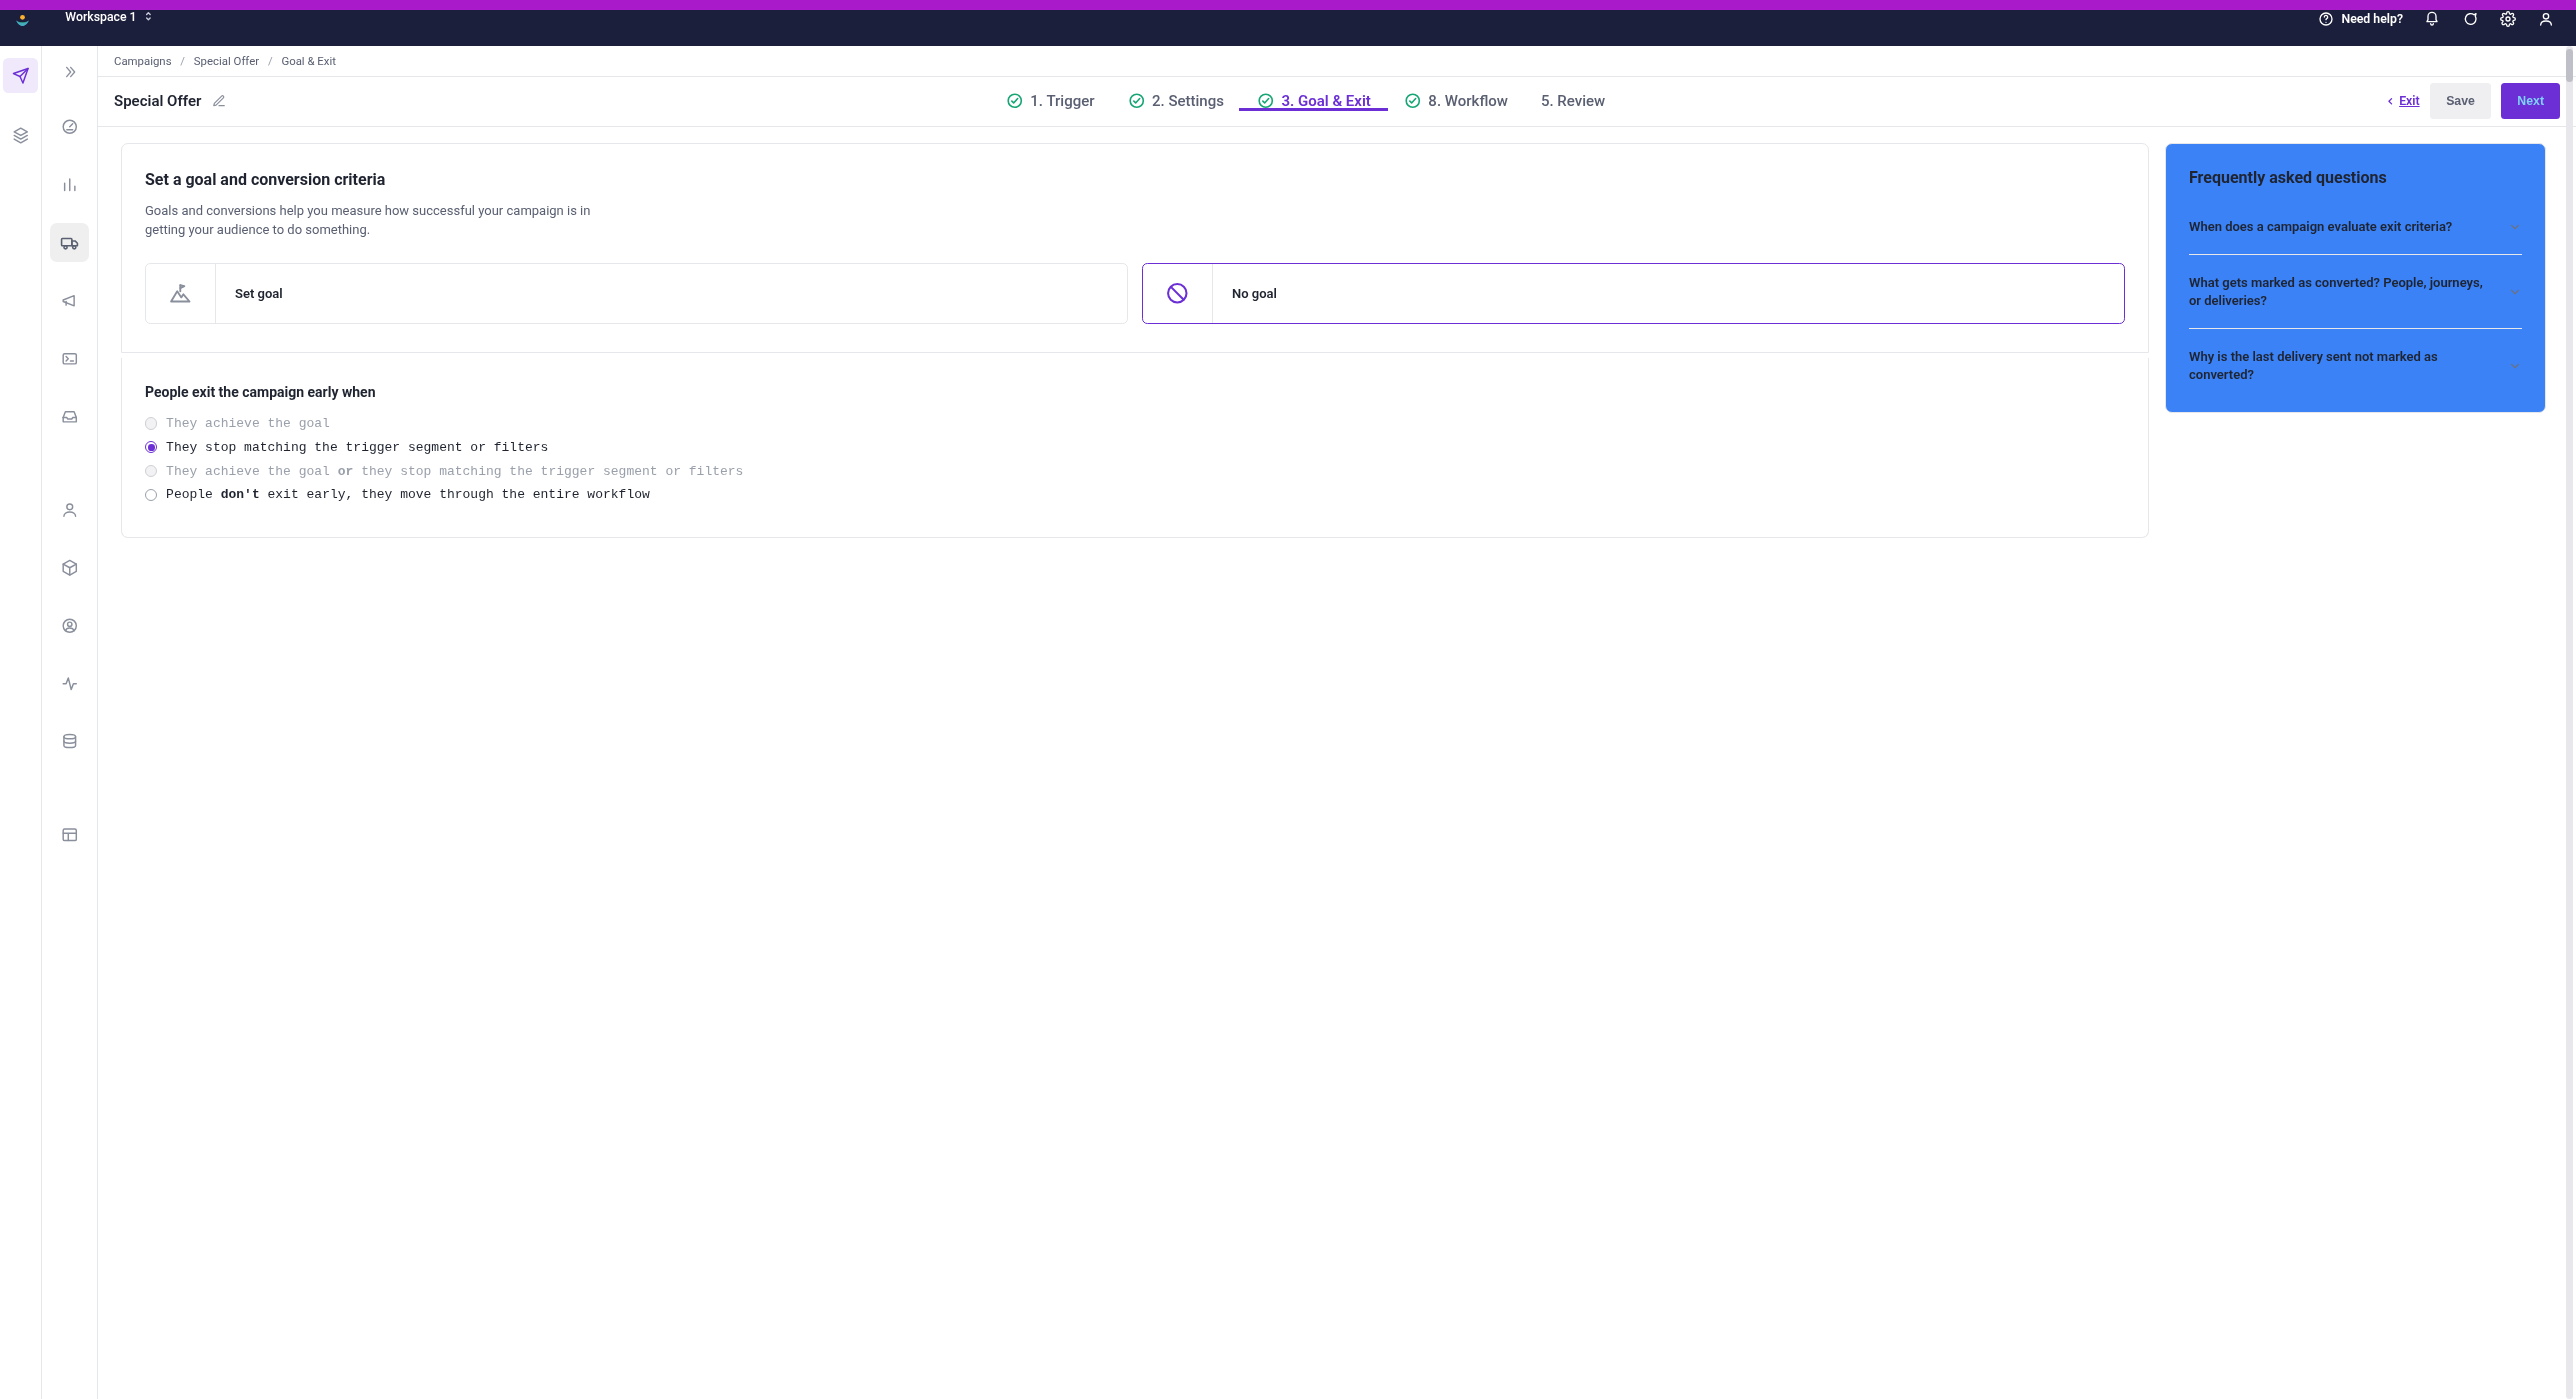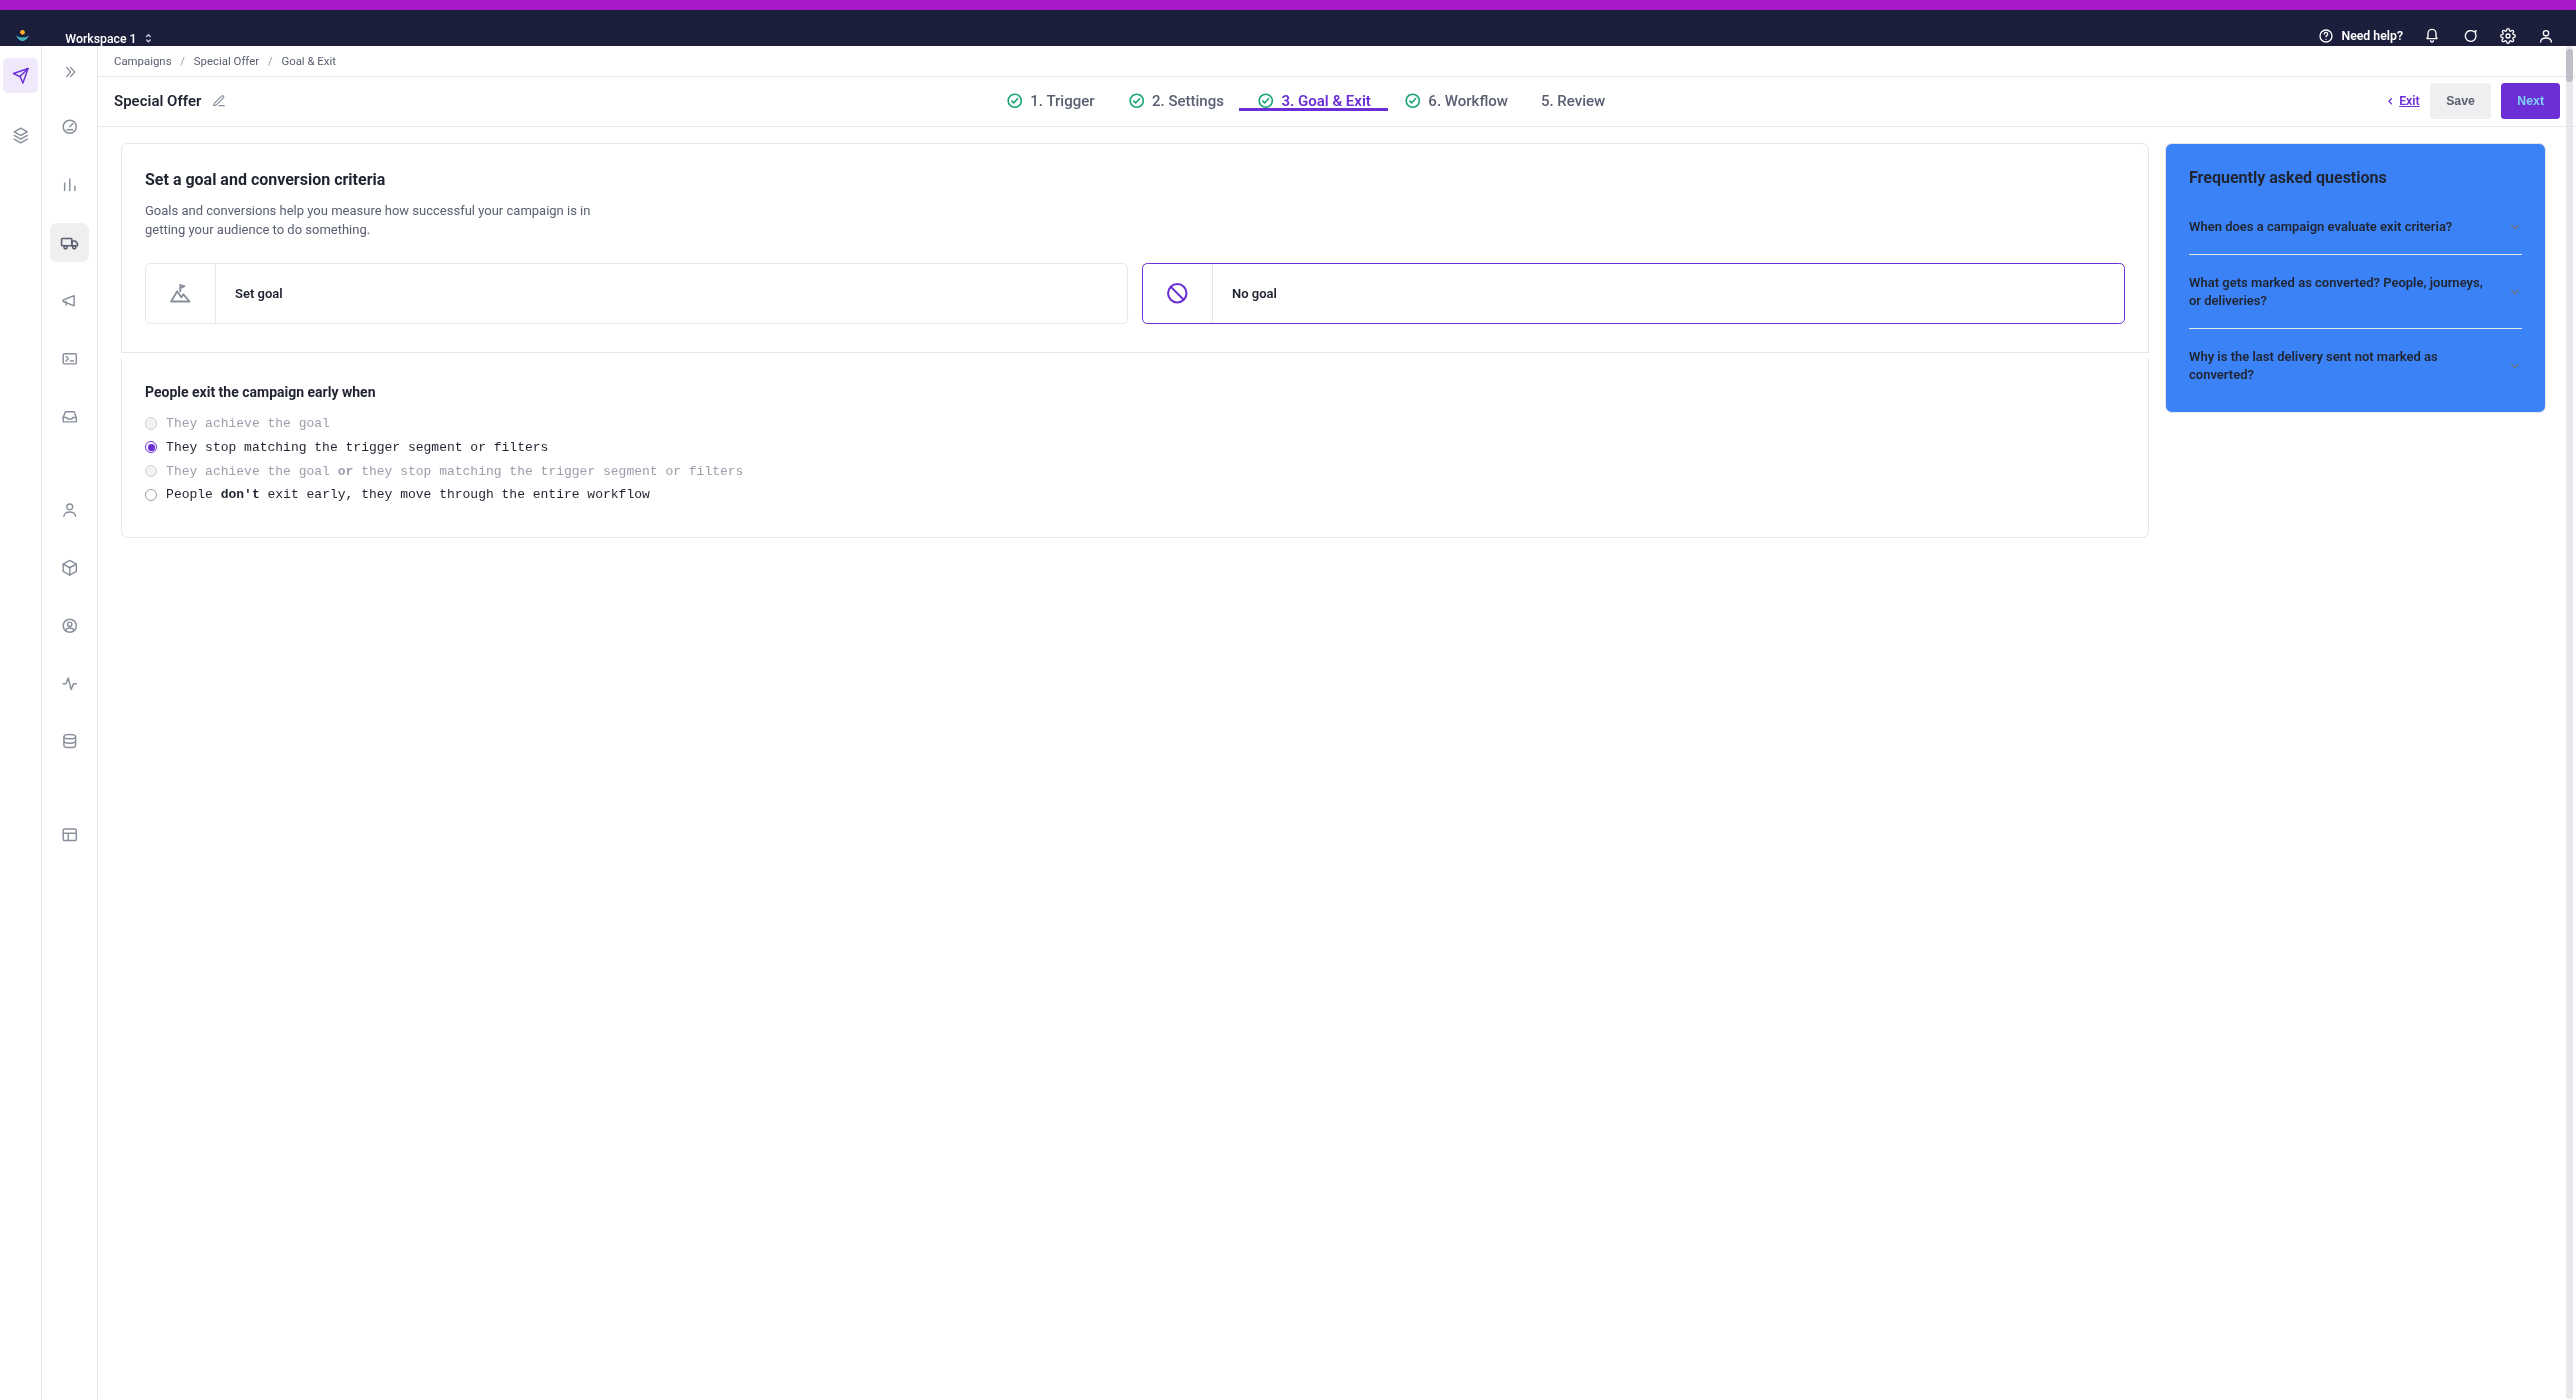--- a/index.html
+++ b/index.html
@@ -16,21 +16,21 @@
     --green: #17a673;
     --link: #6b2fd5;
   }
   * { box-sizing: border-box; }
   html, body { margin:0; padding:0; height:100%; font-family: -apple-system, BlinkMacSystemFont, "Segoe UI", Roboto, Helvetica, Arial, sans-serif; color: var(--text); background: var(--bg); }
   body { display:flex; flex-direction:column; }
 
   .top-accent { height:9.6px; background: var(--purple-bar); }
 
   
-  .appbar { height:36px; background: var(--navy); color:#fff; display:flex; align-items:flex-end; padding:0 21px 0 12.3px; }
+  .appbar { height:36px; background: var(--navy); color:#fff; display:flex; align-items:flex-start; padding:0 21px 0 12.3px; }
   .appbar .logo { width:21px; height:21px; display:flex; align-items:center; justify-content:center; margin-right:32px; }
   .workspace { display:flex; align-items:center; gap:7px; font-size:12.3px; font-weight:500; cursor:pointer; }
   .ws-caret svg { display:block; }
   .appbar-spacer { flex:1; }
   .appbar-right { display:flex; align-items:center; gap:19px; }
   .need-help { display:flex; align-items:center; gap:7px; font-size:12.3px; font-weight:600; cursor:pointer; }
   .icon-btn { width:19px; height:19px; display:flex; align-items:center; justify-content:center; cursor:pointer; color:#fff; }
 
   
   .shell { flex:1; display:flex; min-height:0; }
@@ -361,21 +361,21 @@
             </span>
           <span>3. Goal &amp; Exit</span>
         </div>
         <div class="step">
           <span class="check">
               <svg width="17.5" height="17.5" viewBox="0 0 24 24" fill="none" stroke="currentColor" stroke-width="2.2" stroke-linecap="round" stroke-linejoin="round">
                 <circle cx="12" cy="12" r="9"></circle>
                 <path d="M8 12.5l2.5 2.5L16 9"></path>
               </svg>
             </span>
-          <span>6. Workflow</span>
+          <span>8. Workflow</span>
         </div>
         <div class="step">
           <span>5. Review</span>
         </div>
       </div>
       <div class="subheader-actions">
         <div class="exit-link">
           <span>
               <svg width="10.5" height="10.5" viewBox="0 0 24 24" fill="none" stroke="currentColor" stroke-width="3" stroke-linecap="round" stroke-linejoin="round">
                 <path d="M15 18l-6-6 6-6"></path>

